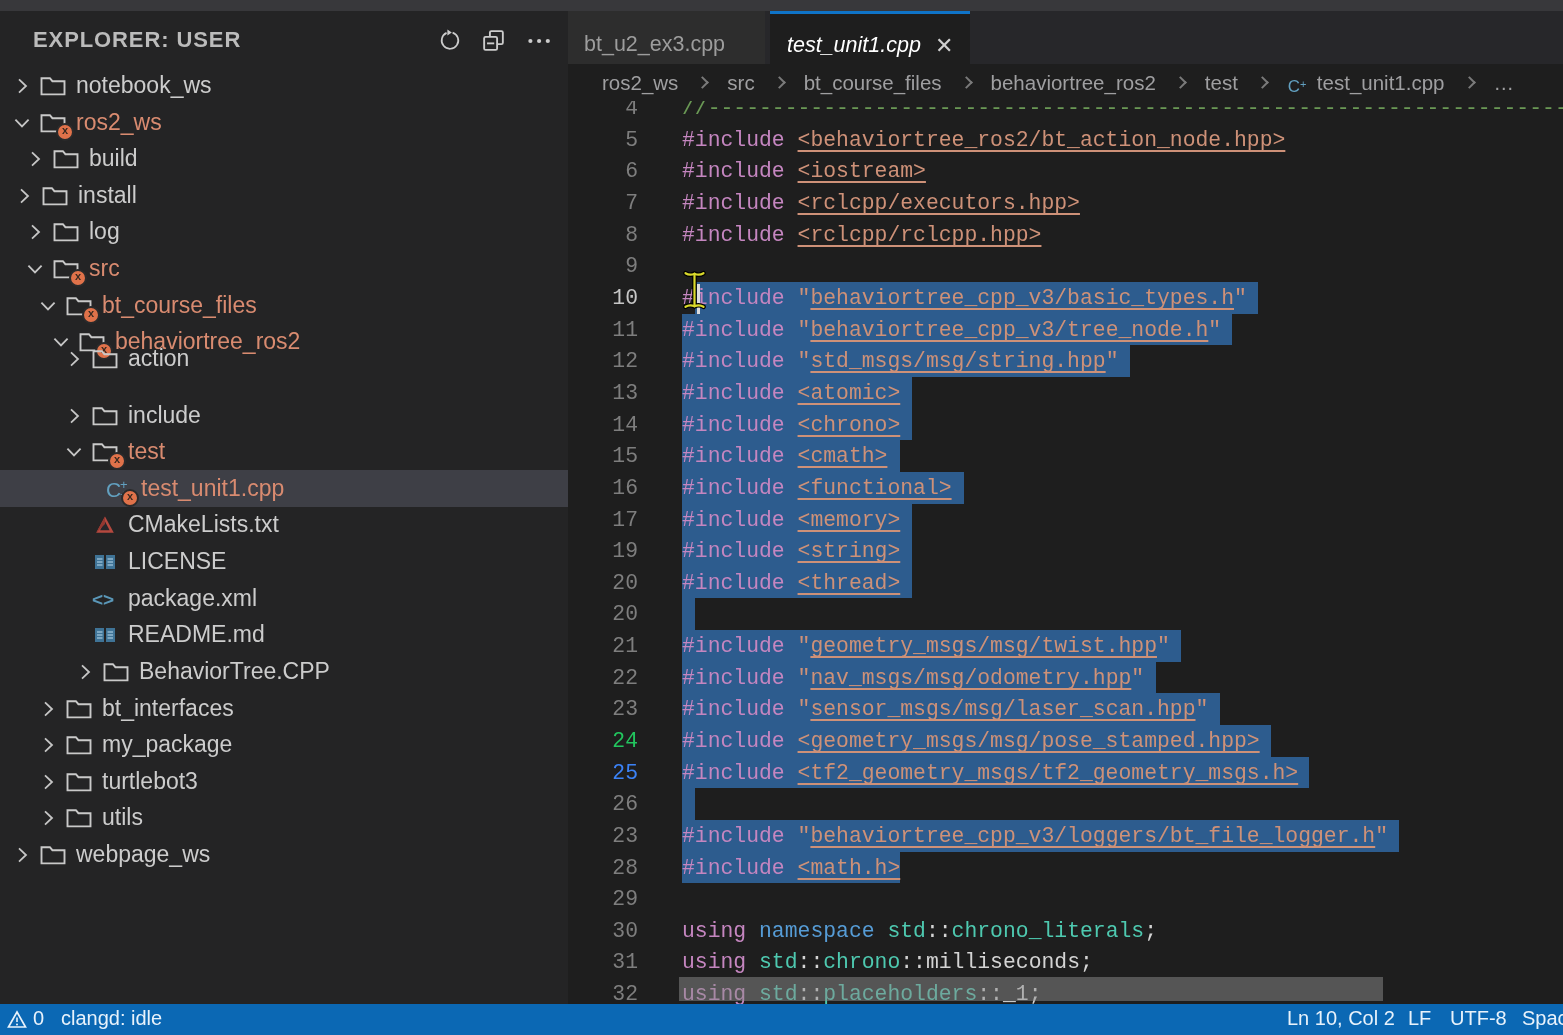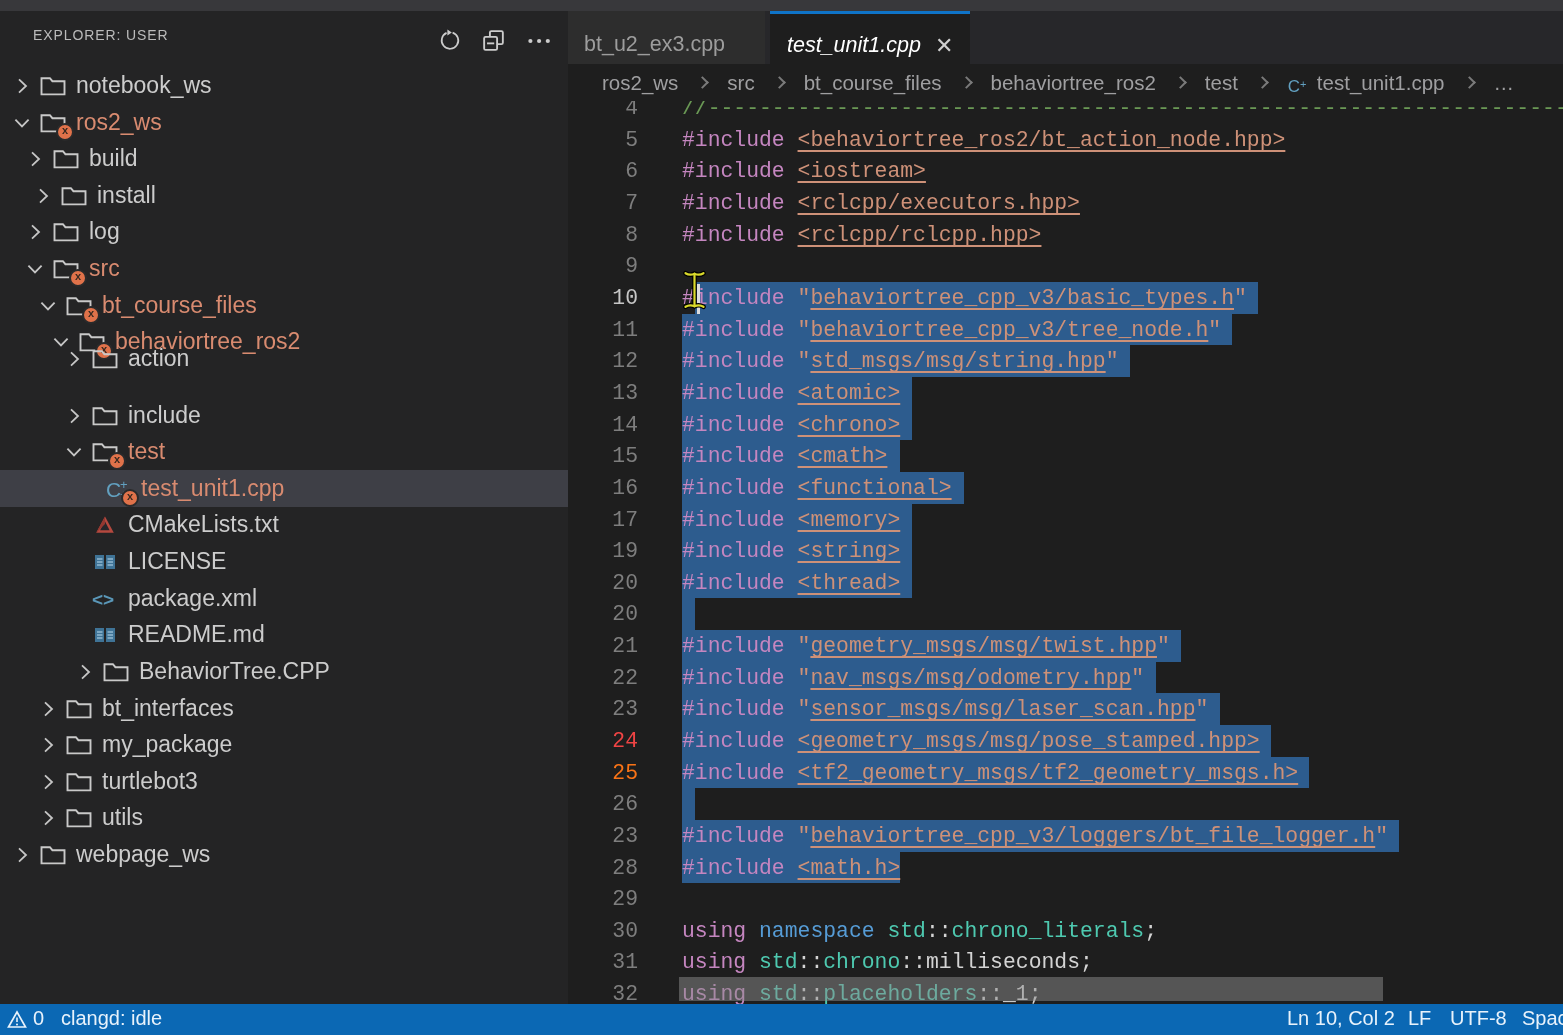--- a/index.html
+++ b/index.html
@@ -6,21 +6,21 @@
   html,body { width:1563px; height:1035px; overflow:hidden; background:#1e1e1e;
     font-family:"Liberation Sans", sans-serif; }
   #app { position:absolute; left:0; top:0; width:1563px; height:1035px; }
   .abs { position:absolute; }
 
   
   #topstrip { left:0; top:0; width:1563px; height:11px; background:#38383b; }
 
   
   #sidebar { left:0; top:11px; width:568px; height:993px; background:#242425; }
-  #sbheader { position:absolute; left:33px; top:16px; color:#bbbbbb; font-size:14px; letter-spacing:0.9px; }
+  #sbheader { position:absolute; left:33px; top:16px; color:#bbbbbb; font-size:22px; letter-spacing:0.9px;font-weight:bold; }
   .sbicons { position:absolute; top:18px; color:#cccccc; }
   .row { position:absolute; left:0; width:568px; height:37px; display:flex; align-items:center; color:#cccccc; font-size:23px; white-space:nowrap; }
   .row .chev { width:20px; height:20px; flex:none; }
   .row .ficon { width:26px; height:22px; flex:none; position:relative; }
   .orange { color:#d98b70; }
   .sel-row { background:#3e3f46; }
   .badge { position:absolute; right:-8px; bottom:-7px; width:18px; height:18px; border-radius:50%;
     background:#e0724a; border:2px solid #2a2a2b; color:#3a2a20; font-size:11px; font-weight:bold;
     display:flex; align-items:center; justify-content:center; line-height:1; }
   .badge:after{ content:"x"; position:relative; top:-1px;}
@@ -97,21 +97,21 @@
         </div>
     <div class="row" style="top:129px;padding-left:25px">
           <svg class="chev" style="margin-right:8px" width="20" height="20" viewBox="0 0 20 20">
             <path d="M7 3.4 L14 10 L7 16.6" fill="none" stroke="#c6c6c6" stroke-width="1.8"></path>
           </svg>
           <span class="ficon" style="margin-right:10px"><svg width="26" height="22" viewBox="0 0 26 22">
               <path d="M1.5 3.2 h8.4 l2.5 3 h12.1 v13.2 h-23 z" fill="none" stroke="#c9c9c9" stroke-width="1.9"></path>
             </svg></span>
           <span>build</span>
         </div>
-    <div class="row" style="top:166px;padding-left:33px">
+    <div class="row" style="top:166px;padding-left:14px">
           <svg class="chev" style="margin-right:8px" width="20" height="20" viewBox="0 0 20 20">
             <path d="M7 3.4 L14 10 L7 16.6" fill="none" stroke="#c6c6c6" stroke-width="1.8"></path>
           </svg>
           <span class="ficon" style="margin-right:10px"><svg width="26" height="22" viewBox="0 0 26 22">
               <path d="M1.5 3.2 h8.4 l2.5 3 h12.1 v13.2 h-23 z" fill="none" stroke="#c9c9c9" stroke-width="1.9"></path>
             </svg></span>
           <span>install</span>
         </div>
     <div class="row" style="top:202px;padding-left:25px">
           <svg class="chev" style="margin-right:8px" width="20" height="20" viewBox="0 0 20 20">
@@ -365,23 +365,23 @@
     <div class="cl" style="top:434px;left:114px"><span class="k">#include</span> <span class="s u">&lt;string&gt;</span></div>
     <div class="num" style="top:466px;color:#7e7e7e">20</div>
     <div class="cl" style="top:466px;left:114px"><span class="k">#include</span> <span class="s u">&lt;thread&gt;</span></div>
     <div class="num" style="top:497px;color:#7e7e7e">20</div>
     <div class="num" style="top:529px;color:#7e7e7e">21</div>
     <div class="cl" style="top:529px;left:114px"><span class="k">#include</span> <span class="s">"<span class="u">geometry_msgs/msg/twist.hpp</span>"</span></div>
     <div class="num" style="top:561px;color:#7e7e7e">22</div>
     <div class="cl" style="top:561px;left:114px"><span class="k">#include</span> <span class="s">"<span class="u">nav_msgs/msg/odometry.hpp</span>"</span></div>
     <div class="num" style="top:592px;color:#7e7e7e">23</div>
     <div class="cl" style="top:592px;left:114px"><span class="k">#include</span> <span class="s">"<span class="u">sensor_msgs/msg/laser_scan.hpp</span>"</span></div>
-    <div class="num" style="top:624px;color:#ef4444">24</div>
+    <div class="num" style="top:624px;color:#22c55e">24</div>
     <div class="cl" style="top:624px;left:114px"><span class="k">#include</span> <span class="s u">&lt;geometry_msgs/msg/pose_stamped.hpp&gt;</span></div>
-    <div class="num" style="top:656px;color:#f97316">25</div>
+    <div class="num" style="top:656px;color:#3b82f6">25</div>
     <div class="cl" style="top:656px;left:114px"><span class="k">#include</span> <span class="s u">&lt;tf2_geometry_msgs/tf2_geometry_msgs.h&gt;</span></div>
     <div class="num" style="top:687px;color:#7e7e7e">26</div>
     <div class="num" style="top:719px;color:#7e7e7e">23</div>
     <div class="cl" style="top:719px;left:114px"><span class="k">#include</span> <span class="s">"<span class="u">behaviortree_cpp_v3/loggers/bt_file_logger.h</span>"</span></div>
     <div class="num" style="top:751px;color:#7e7e7e">28</div>
     <div class="cl" style="top:751px;left:114px"><span class="k">#include</span> <span class="s u">&lt;math.h&gt;</span></div>
     <div class="num" style="top:782px;color:#7e7e7e">29</div>
     <div class="num" style="top:814px;color:#7e7e7e">30</div>
     <div class="cl" style="top:814px;left:114px"><span class="k">using</span> <span class="b">namespace</span> <span class="t">std</span>::<span class="t">chrono_literals</span>;</div>
     <div class="num" style="top:845px;color:#7e7e7e">31</div>

